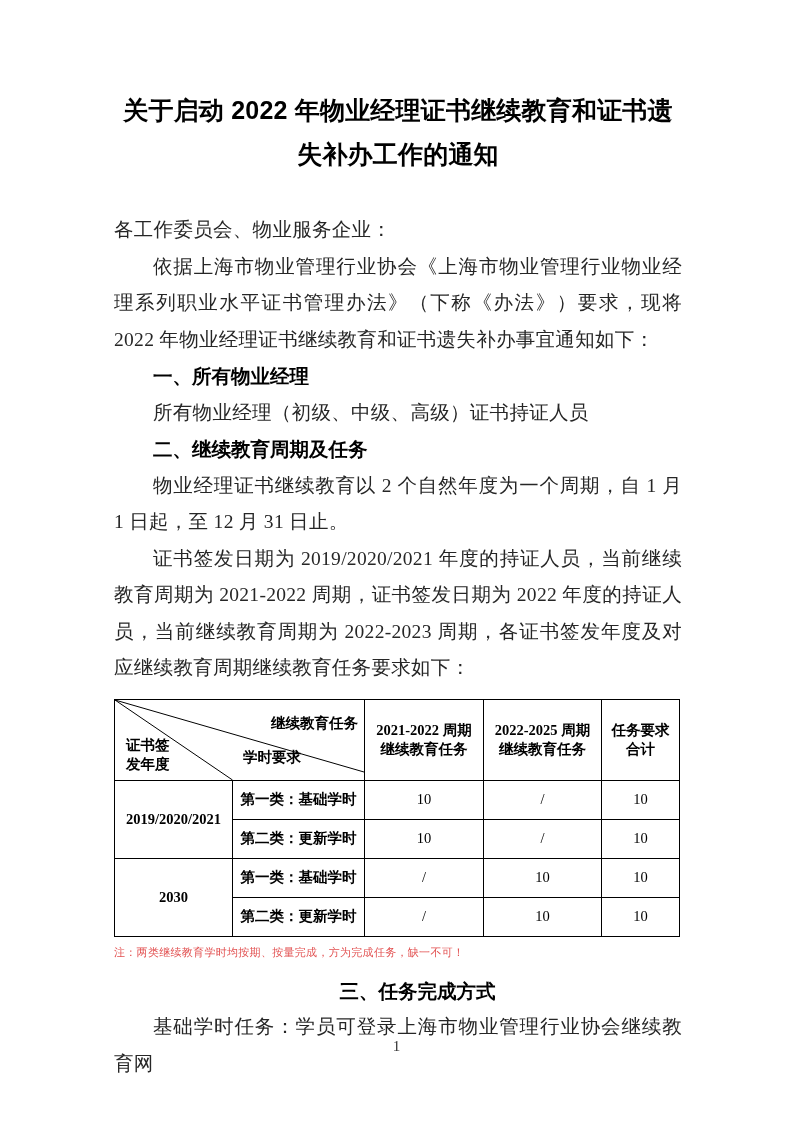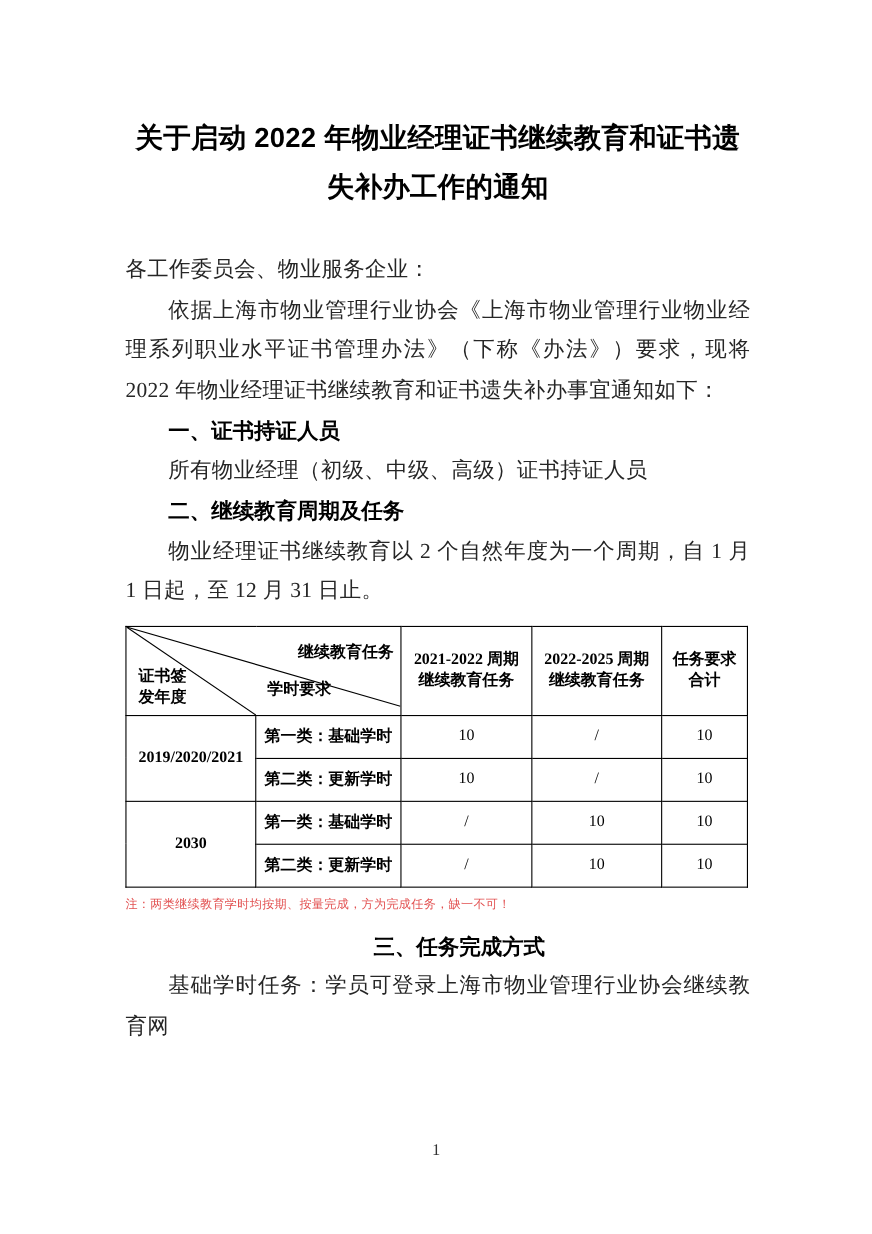--- a/index.html
+++ b/index.html
@@ -17,21 +17,21 @@
   }
   .page {
     position: absolute;
     left: 0; top: 0;
     width: 793px;
     height: 1122px;
   }
   .content {
     position: absolute;
     left: 114px;
-    top: 104px;
+    top: 88px;
     width: 568px;
   }
 
   
   .doc-title {
     font-family: "Liberation Sans", "DejaVu Sans", sans-serif;
     font-weight: bold;
     font-size: 25px;
     line-height: 44px;
     text-align: center;
@@ -170,25 +170,26 @@
 
 <div class="page">
   <div class="content">
 
     <h1 class="doc-title">关于启动 2022 年物业经理证书继续教育和证书遗失补办工作的通知</h1>
 
     <p class="para noindent">各工作委员会、物业服务企业：</p>
 
     <p class="para indent">依据上海市物业管理行业协会《上海市物业管理行业物业经理系列职业水平证书管理办法》（下称《办法》）要求，现将 2022 年物业经理证书继续教育和证书遗失补办事宜通知如下：</p>
 
-    <p class="section-head">一、证书持证人员</p>
+    <p class="section-head">一、所有物业经理</p>
     <p class="para indent">所有物业经理（初级、中级、高级）证书持证人员</p>
 
     <p class="section-head">二、继续教育周期及任务</p>
     <p class="para indent">物业经理证书继续教育以 2 个自然年度为一个周期，自 1 月 1 日起，至 12 月 31 日止。</p>
+    <p class="para indent">证书签发日期为 2019/2020/2021 年度的持证人员，当前继续教育周期为 2021-2022 周期，证书签发日期为 2022 年度的持证人员，当前继续教育周期为 2022-2023 周期，各证书签发年度及对应继续教育周期继续教育任务要求如下：</p>
 
     <div class="table-wrap">
       <table class="edu-table">
         <colgroup>
           <col class="col-a">
             <col class="col-b">
             <col class="col-c">
             <col class="col-d">
             <col class="col-e">
         </colgroup>

